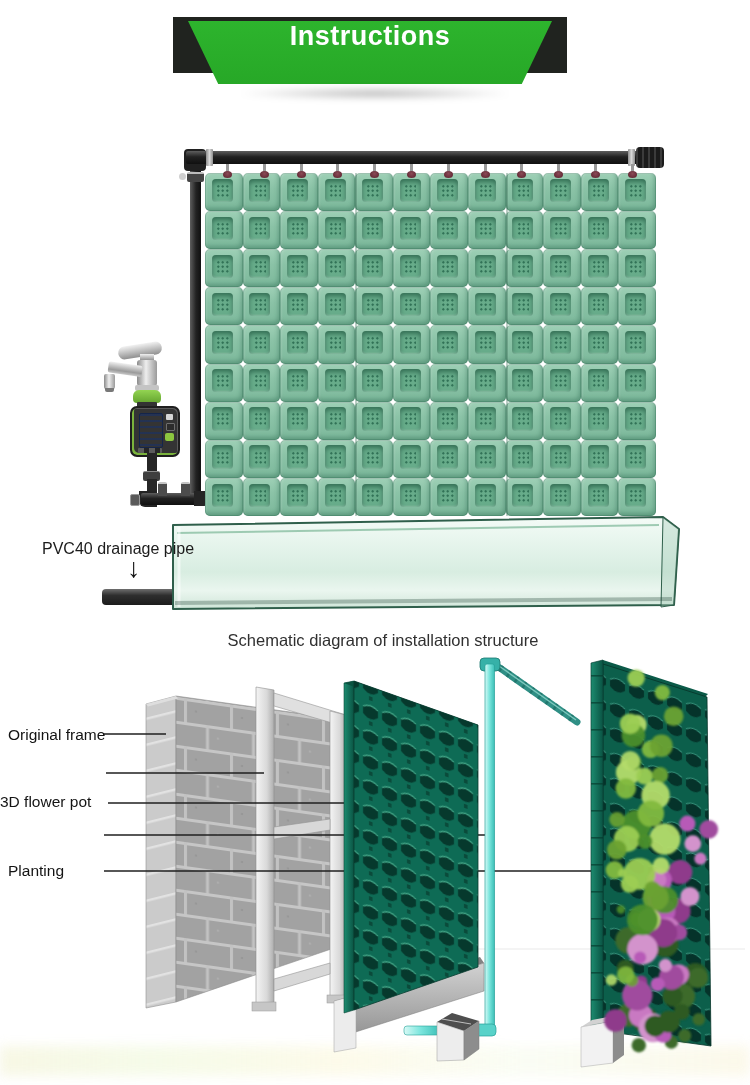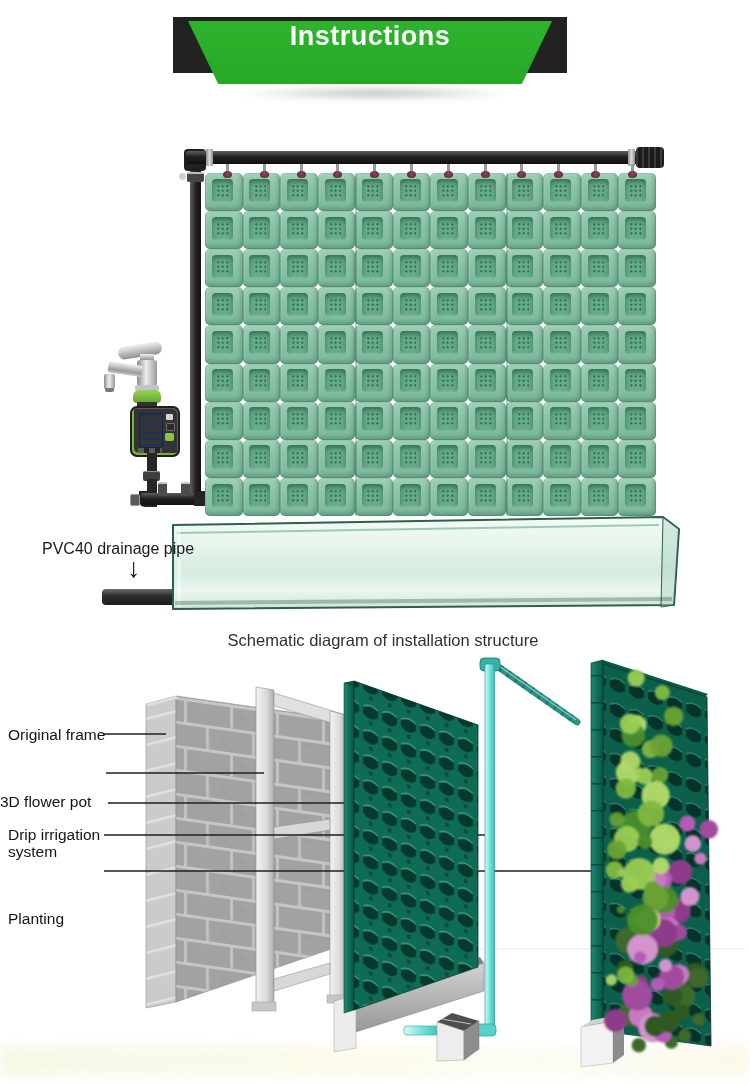--- a/index.html
+++ b/index.html
@@ -94,21 +94,21 @@
 
   
   .caption{left:0;top:631px;width:750px;text-align:center;font-size:16.5px;color:#303030;padding-left:8px;}
 
   
   .il-label{font-size:15.5px;color:#141414;line-height:1.12;}
   .il-0{left:8px;top:726px;}
   .il-1{left:8px;top:755px;width:95px;}
   .il-2{left:0;top:793px;}
   .il-3{left:8px;top:826px;width:118px;}
-  .il-4{left:8px;top:862px;margin-top:48px;}
+  .il-4{left:8px;top:862px;}
 
   .bottom-blur{left:0;top:1046px;width:750px;height:30px;opacity:.8;filter:blur(6px);
        background:linear-gradient(90deg,rgba(238,238,196,.55),rgba(226,243,186,.40) 20%,rgba(250,245,208,.55) 45%,rgba(238,248,218,.35) 70%,rgba(246,238,198,.45) 100%);}
   svg{display:block;}
 </style>
 </head>
 <body>
 
 <div class="page">
 
@@ -718,16 +718,15 @@
           <circle cx="638.8" cy="1045.2" r="7.2" fill="#3c6b2c"></circle>
           <circle cx="668.9" cy="1021.7" r="10.9" fill="#2e5a22"></circle>
           <circle cx="698.8" cy="1019.3" r="6.3" fill="#3c6b2c"></circle>
           <circle cx="681.9" cy="1011.8" r="7.9" fill="#2e5a22"></circle>
         </g>
     </g>
   </svg>
 
   <div class="abs il-label il-0">Original frame</div>
   <div class="abs il-label il-2">3D flower pot</div>
-  <div class="abs il-label il-3">Drip irrigation system</div>
   <div class="abs il-label il-4">Planting</div>
 
 </div>
 
 </body></html>

